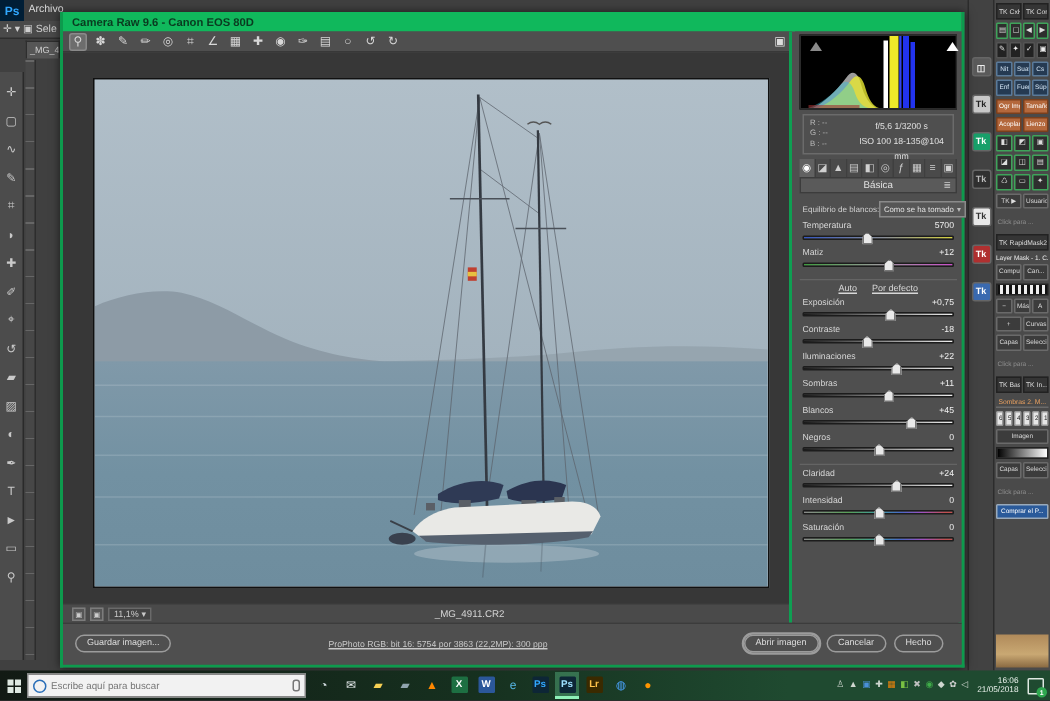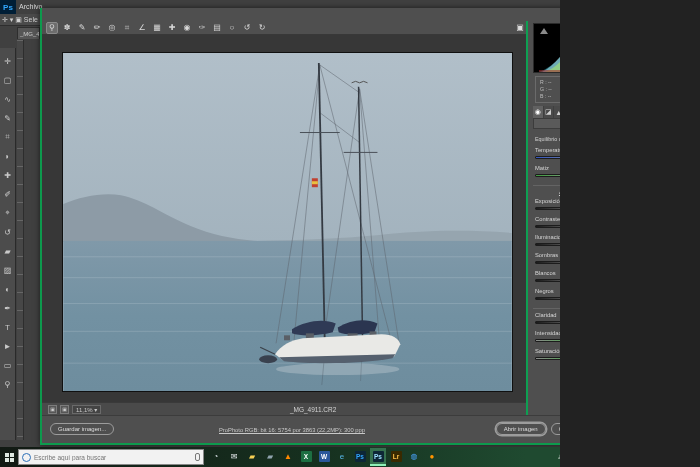--- a/index.html
+++ b/index.html
@@ -1,17 +1,17 @@
 <!DOCTYPE html>
 <html><head>
 <meta charset="utf-8">
 <style>
   html,body{margin:0;padding:0;background:#222;}
   *{box-sizing:border-box;font-family:"Liberation Sans",sans-serif;}
-  #screen{position:relative;width:560px;height:467px;overflow:hidden;background:#3d3d3d;}
+  #screen{position:relative;width:700px;height:467px;overflow:hidden;background:#3d3d3d;}
   .abs{position:absolute;}
 
   
   #ps-bg{left:0;top:0;width:700px;height:447px;background:#404040;}
   #ps-logo{left:0;top:0;width:16px;height:14px;background:#001e36;color:#31a8ff;font-size:8px;font-weight:bold;
            display:flex;align-items:center;justify-content:center;}
   #ps-menu{left:19px;top:0;width:26px;height:13px;color:#d8d8d8;font-size:7px;line-height:13px;overflow:hidden;}
   #ps-options{left:0;top:14px;width:40px;height:12px;background:#4a4a4a;border-bottom:1px solid #2e2e2e;
               color:#cfcfcf;font-size:7px;line-height:12px;padding-left:2px;white-space:nowrap;overflow:hidden;}
   #doc-tab{left:17px;top:27px;width:23px;height:12px;background:#565656;color:#cfcfcf;font-size:6px;line-height:12px;
@@ -278,20 +278,21 @@
         </div>
         <div class="tkph">Click para ...</div>
         <div class="tkrow">
           <span class="tkb buy">Comprar el P...</span>
         </div>
       </div>
     <div id="tk-photo"></div>
   </div>
 
   <div id="acr" class="abs">
+    <div id="acr-title" class="abs">Camera Raw 9.6 - Canon EOS 80D</div>
     <div id="acr-toolbar" class="abs">
         <span class="ticon sel">⚲</span>
         <span class="ticon">✽</span>
         <span class="ticon">✎</span>
         <span class="ticon">✏</span>
         <span class="ticon">◎</span>
         <span class="ticon">⌗</span>
         <span class="ticon">∠</span>
         <span class="ticon">▦</span>
         <span class="ticon">✚</span>

